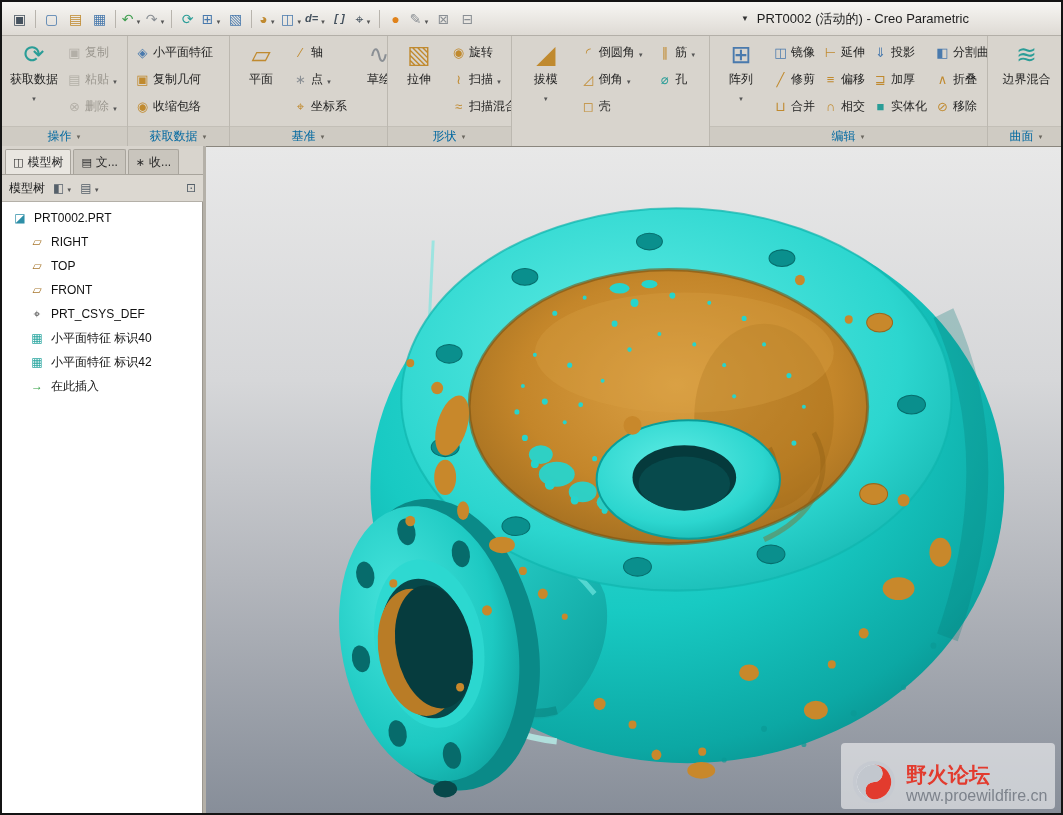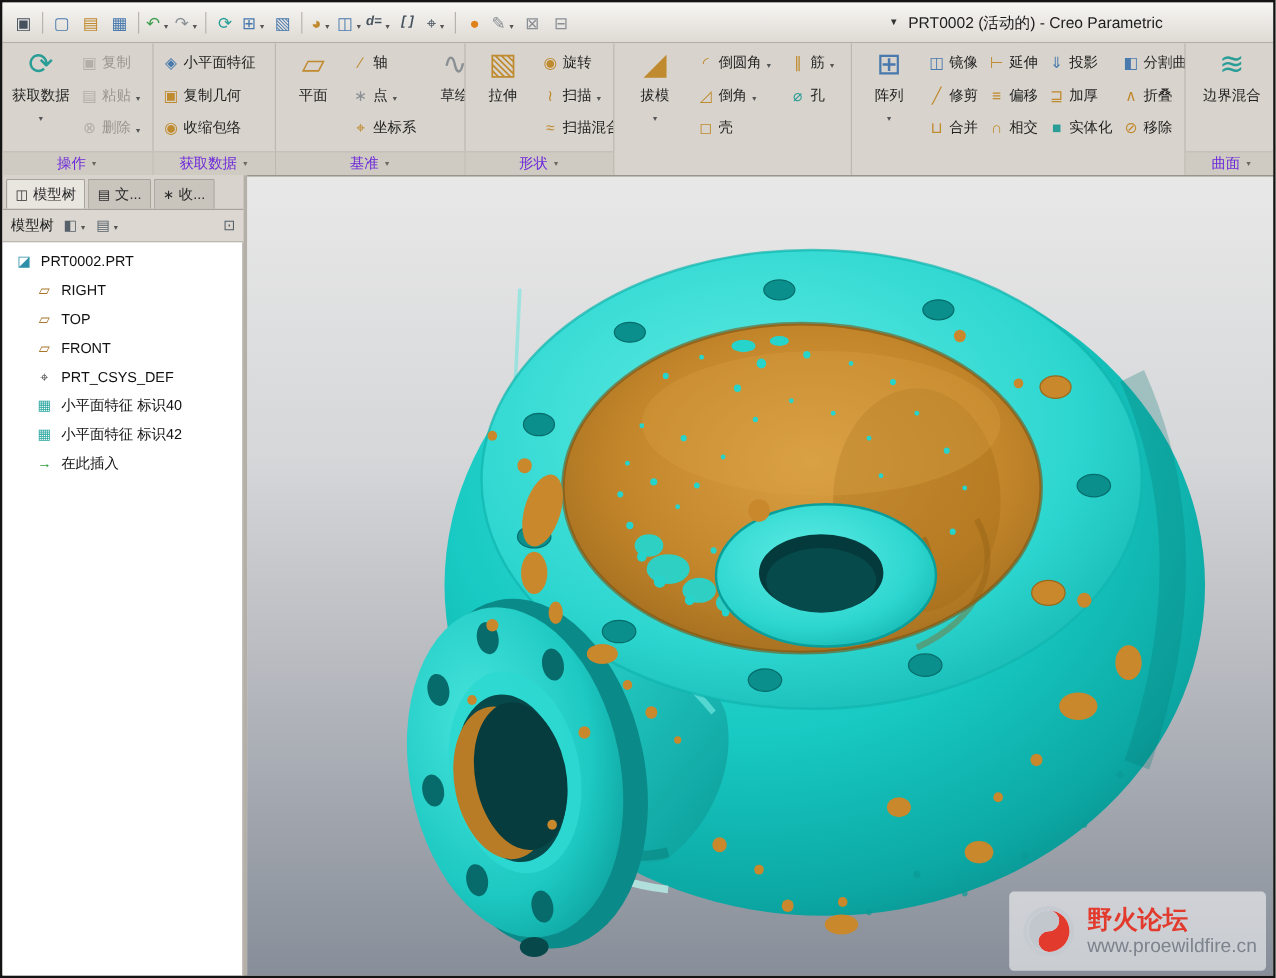--- a/index.html
+++ b/index.html
@@ -31,21 +31,21 @@
   
   .tabbar{height:27px;flex:0 0 auto;background:linear-gradient(#eef1f4,#d0d7dd);border-bottom:1px solid #a5a199;display:flex;align-items:flex-end;padding:0 0 0 6px;gap:2px;}
   .tab{padding:4px 15px 5px;font-size:13px;color:#26292b;white-space:nowrap;cursor:default;}
   .tab.file{background:#4b5b54;color:#fff;margin-right:3px;padding:4px 18px 5px;}
   .tab.active{background:#d8d4cd;border:1px solid #a5a199;border-bottom:none;border-radius:2px 2px 0 0;margin-bottom:-1px;padding-bottom:6px;}
 
   
   .ribbon{height:110px;flex:0 0 auto;display:flex;background:#d8d4cd;overflow:hidden;}
   .rgroup{display:flex;flex-direction:column;border-right:1px solid #bcb8b0;box-sizing:border-box;overflow:hidden;flex:0 0 auto;}
   .rgroup-body{flex:1;display:grid;grid-template-rows:repeat(3,27px);grid-auto-flow:column;align-content:start;align-items:center;column-gap:2px;padding:3px 4px 1px;}
-  .rgroup-label{height:19px;flex:0 0 auto;background:#cfcbc3;border-top:1px solid #c3bfb7;display:flex;align-items:center;justify-content:center;gap:4px;font-size:12px;color:#6d28d9;cursor:default;}
+  .rgroup-label{height:19px;flex:0 0 auto;background:#cfcbc3;border-top:1px solid #c3bfb7;display:flex;align-items:center;justify-content:center;gap:4px;font-size:12px;color:#0369a1;cursor:default;}
   .rgroup-label::after{content:"▼";font-size:6px;color:#6a675f;}
   .rbtn{display:flex;align-items:center;gap:3px;font-size:12px;color:#1f1f1f;padding:0 3px;border-radius:2px;white-space:nowrap;cursor:default;}
   .rbtn .ic{width:15px;text-align:center;font-size:13px;line-height:1;}
   .rbtn .arrow{display:none;}
   .rbtn.dd .arrow{display:inline-block;}
   .rbtn.sm{height:26px;}
   .rbtn.lg{grid-row:1 / span 3;height:100%;min-width:48px;flex-direction:column;justify-content:flex-start;gap:2px;padding:2px 3px;text-align:center;}
   .rbtn.lg .ic{width:auto;font-size:25px;line-height:30px;}
   .rbtn.dis{color:#9b978f;}
   .rbtn.dis .ic{color:#b3afa7 !important;}
@@ -70,21 +70,21 @@
   .ic-part .tree-ic{color:#2e8fa8;}
   .ic-plane .tree-ic{color:#a8772e;}
   .ic-csys .tree-ic{color:#555;}
   .ic-facet .tree-ic{color:#2aa6a0;}
   .ic-insert .tree-ic{color:#2e9e3f;font-weight:bold;}
   .splitter{width:3px;flex:0 0 auto;background:#b4b0a8;cursor:col-resize;}
 
   
   .viewport{flex:1;position:relative;min-width:0;border-top:1px solid #8a867e;background:linear-gradient(180deg,#e8e8e8 0%,#d6d7d9 35%,#b3b6bc 65%,#878e99 100%);}
   .viewport svg.model{position:absolute;inset:0;width:100%;height:100%;}
-  .watermark{position:absolute;right:6px;bottom:4px;width:214px;height:66px;background:rgba(255,255,255,0.55);border-radius:4px;display:flex;align-items:center;gap:9px;padding:4px 10px;box-sizing:border-box;}
+  .watermark{position:absolute;right:6px;bottom:4px;width:214px;height:66px;background:rgba(255,255,255,0.55);border-radius:4px;display:flex;align-items:flex-end;gap:9px;padding:4px 10px;box-sizing:border-box;}
   .wm-logo{width:46px;height:46px;flex:0 0 auto;}
   .wm-title{color:#e23b2e;font-size:21px;font-weight:bold;line-height:1.2;}
   .wm-url{color:#7d838c;font-size:16px;}
 </style>
 </head>
 <body>
 
 <div class="window">
 
   <div class="titlebar">
@@ -428,20 +428,21 @@
             <span class="lbl">折叠</span>
 
           </div>
 
           <div class="rbtn sm ic-tan">
             <span class="ic">⊘</span>
             <span class="lbl">移除</span>
 
           </div>
         </div>
+      <div class="rgroup-label">编辑</div>
     </div>
     <div class="rgroup" style="flex-basis:77px;border-right:none">
       <div class="rgroup-body">
 
           <div class="rbtn lg ic-teal">
             <span class="ic">≋</span>
             <span class="lbl">边界混合</span>
 
           </div>
         </div>

